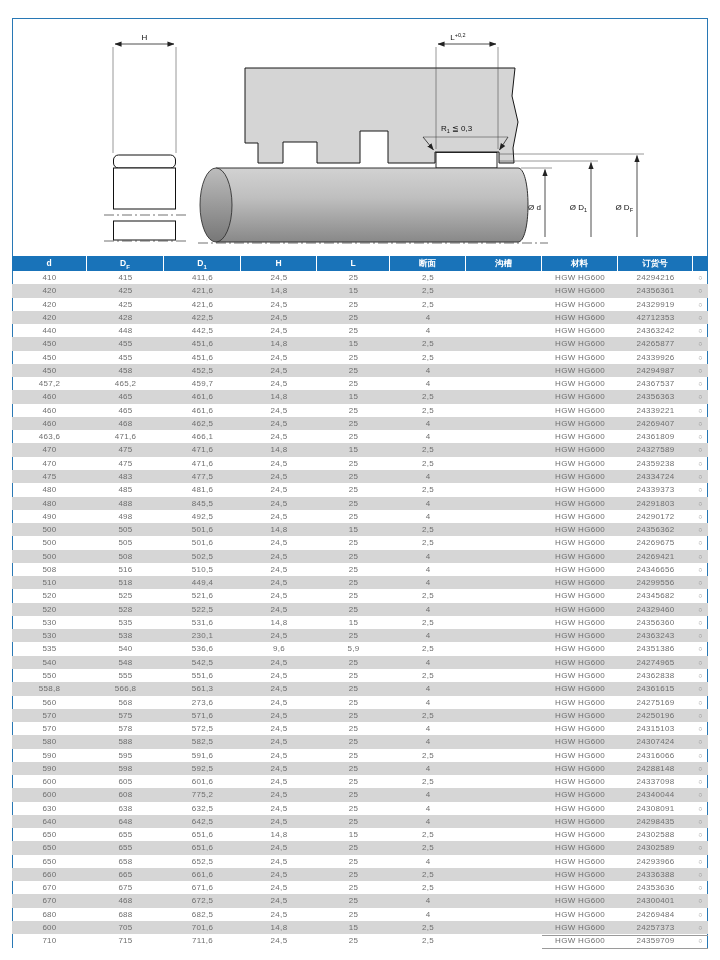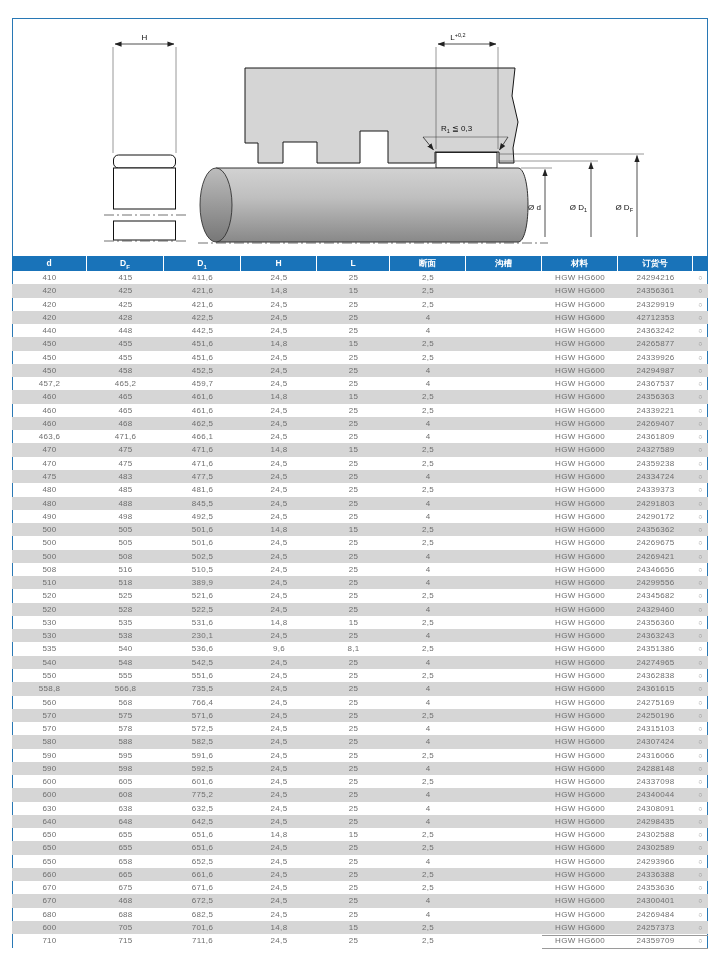--- a/index.html
+++ b/index.html
@@ -404,21 +404,21 @@
         <div class="td c4">25</div>
         <div class="td c5">4</div>
         <div class="td c6"></div>
         <div class="td c7">HGW HG600</div>
         <div class="td c8">24346656</div>
         <div class="td c9">○</div>
       </div>
       <div class="tr">
         <div class="td c0">510</div>
         <div class="td c1">518</div>
-        <div class="td c2">389,9</div>
+        <div class="td c2">449,4</div>
         <div class="td c3">24,5</div>
         <div class="td c4">25</div>
         <div class="td c5">4</div>
         <div class="td c6"></div>
         <div class="td c7">HGW HG600</div>
         <div class="td c8">24299556</div>
         <div class="td c9">○</div>
       </div>
       <div class="tr">
         <div class="td c0">520</div>
@@ -466,21 +466,21 @@
         <div class="td c6"></div>
         <div class="td c7">HGW HG600</div>
         <div class="td c8">24363243</div>
         <div class="td c9">○</div>
       </div>
       <div class="tr">
         <div class="td c0">535</div>
         <div class="td c1">540</div>
         <div class="td c2">536,6</div>
         <div class="td c3">9,6</div>
-        <div class="td c4">8,1</div>
+        <div class="td c4">5,9</div>
         <div class="td c5">2,5</div>
         <div class="td c6"></div>
         <div class="td c7">HGW HG600</div>
         <div class="td c8">24351386</div>
         <div class="td c9">○</div>
       </div>
       <div class="tr">
         <div class="td c0">540</div>
         <div class="td c1">548</div>
         <div class="td c2">542,5</div>
@@ -500,33 +500,33 @@
         <div class="td c4">25</div>
         <div class="td c5">2,5</div>
         <div class="td c6"></div>
         <div class="td c7">HGW HG600</div>
         <div class="td c8">24362838</div>
         <div class="td c9">○</div>
       </div>
       <div class="tr">
         <div class="td c0">558,8</div>
         <div class="td c1">566,8</div>
-        <div class="td c2">735,5</div>
+        <div class="td c2">561,3</div>
         <div class="td c3">24,5</div>
         <div class="td c4">25</div>
         <div class="td c5">4</div>
         <div class="td c6"></div>
         <div class="td c7">HGW HG600</div>
         <div class="td c8">24361615</div>
         <div class="td c9">○</div>
       </div>
       <div class="tr">
         <div class="td c0">560</div>
         <div class="td c1">568</div>
-        <div class="td c2">766,4</div>
+        <div class="td c2">273,6</div>
         <div class="td c3">24,5</div>
         <div class="td c4">25</div>
         <div class="td c5">4</div>
         <div class="td c6"></div>
         <div class="td c7">HGW HG600</div>
         <div class="td c8">24275169</div>
         <div class="td c9">○</div>
       </div>
       <div class="tr">
         <div class="td c0">570</div>

